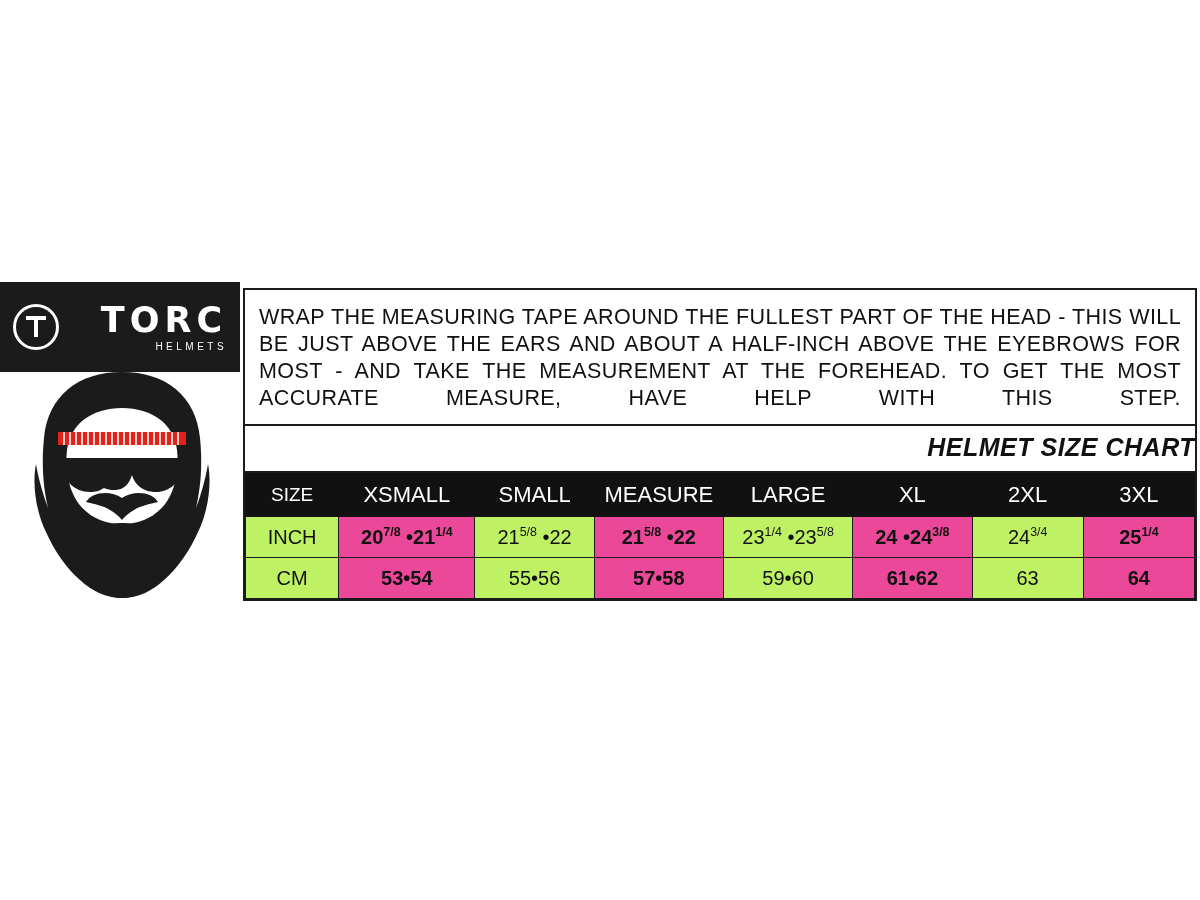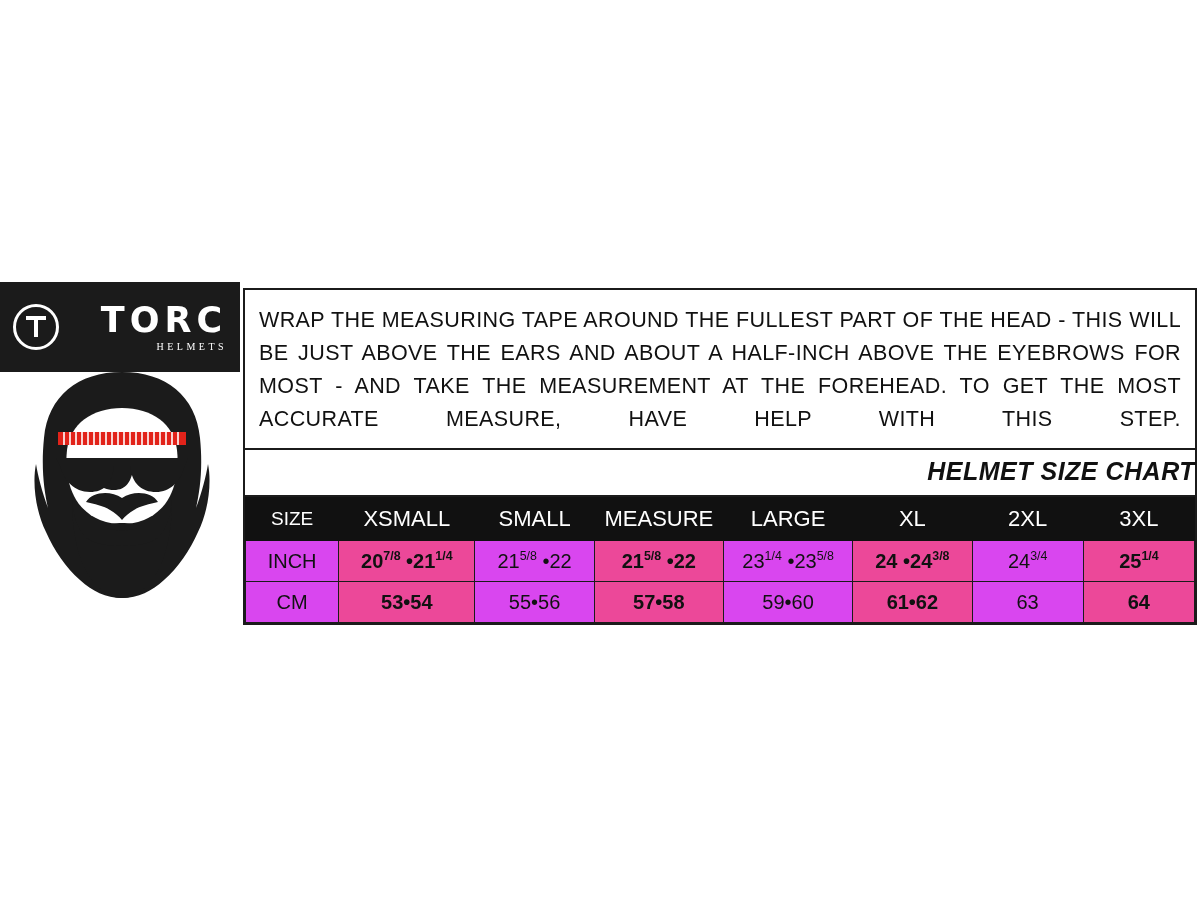--- a/index.html
+++ b/index.html
@@ -80,21 +80,21 @@
     letter-spacing: 5px;
     line-height: 1;
     font-family: "DejaVu Sans", sans-serif;
   }
   .brand-sub {
     color: #ffffff;
     font-size: 10px;
     letter-spacing: 3.5px;
     margin-top: 3px;
     align-self: flex-end;
-    font-family: Liberation Serif, serif;
+    font-family: Liberation Sans, sans-serif;
   }
 
   
   .head-illustration {
     position: absolute;
     left: 30px;
     top: 372px;
     width: 185px;
     height: 235px;
   }
@@ -106,21 +106,21 @@
     left: 243px;
     top: 288px;
     width: 954px;
     border: 2px solid #1b1b1b;
     box-sizing: border-box;
     background: #ffffff;
   }
   .instructions {
     padding: 14px 14px 12px 14px;
     font-size: 21.5px;
-    line-height: 33px;
+    line-height: 27px;
     color: #111111;
     letter-spacing: 0.4px;
     text-align: justify;
     text-align-last: justify;
     font-family: "Liberation Sans", sans-serif;
   }
   .chart-title-row {
     border-top: 2px solid #1b1b1b;
     border-bottom: 2px solid #1b1b1b;
     text-align: right;
@@ -163,21 +163,21 @@
   td.rowlabel {
     font-size: 19px;
     text-align: left;
     padding-left: 10px;
   }
   td.hl {
     background: #ec4899;
     font-weight: bold;
   }
   td.plain {
-    background: #d946ef;
+    background: #bef264;
     margin-left: 36px;
   }
   sup {
     font-size: 0.62em;
     vertical-align: super;
     line-height: 0;
   }
   .cellwrap { white-space: nowrap; }
 </style>
 </head>

